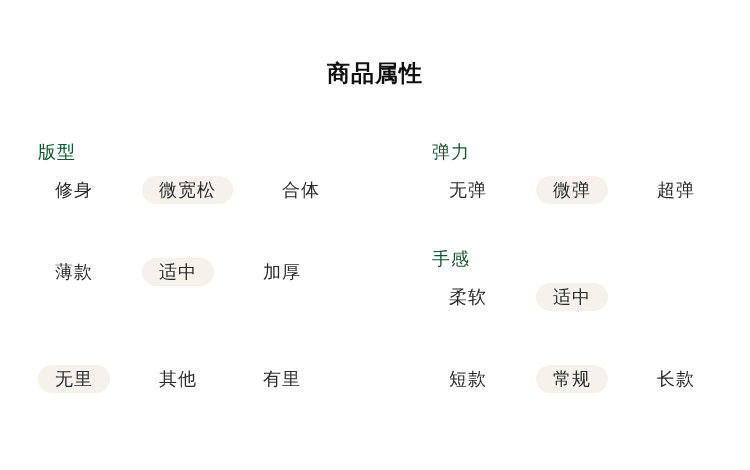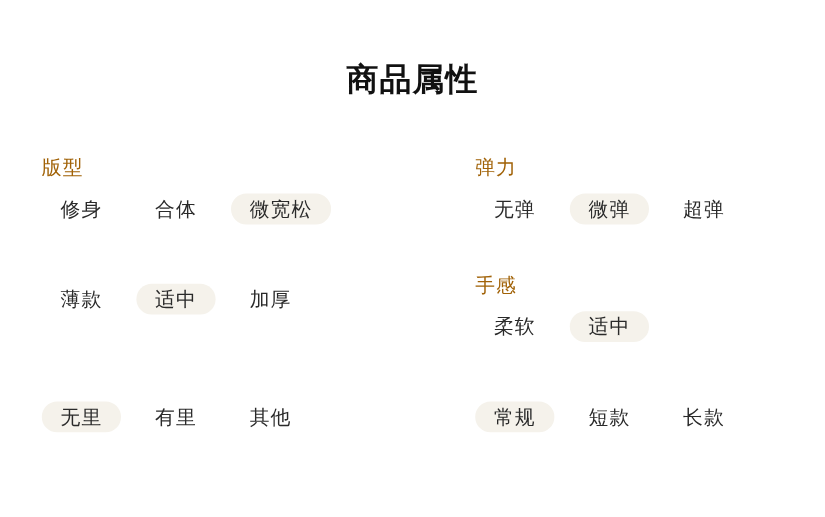--- a/index.html
+++ b/index.html
@@ -15,45 +15,45 @@
   .page {
     width: 750px;
     height: 470px;
     position: relative;
     background: #ffffff;
   }
   .page-title {
     margin: 0;
     padding-top: 57px;
     text-align: center;
-    font-size: 29px;
+    font-size: 23px;
     line-height: 32px;
     font-weight: 700;
     color: #111111;
     letter-spacing: 1px;
   }
   .groups-grid {
     margin-top: 51px;
     padding-left: 38px;
     display: grid;
     grid-template-columns: 394px auto;
     row-gap: 43px;
   }
   .attribute-group { }
   .group-label {
     font-size: 18px;
     line-height: 25px;
-    color: #a16207;
+    color: #14532d;
     letter-spacing: 1px;
   }
   .options-row {
     margin-top: 11px;
     display: flex;
     align-items: center;
-    gap: 14px;
+    gap: 32px;
     text-align: right;
   }
   .option {
     display: inline-block;
     font-size: 18px;
     line-height: 20px;
     padding: 4px 17px;
     border-radius: 15px;
     color: #2a2a2a;
     letter-spacing: 1px;
@@ -68,22 +68,22 @@
 <body>
 
 <div class="page">
   <h1 class="page-title">商品属性</h1>
 
   <div class="groups-grid">
       <div class="attribute-group">
         <div class="group-label">版型</div>
         <div class="options-row">
           <span class="option">修身</span>
+          <span class="option selected">微宽松</span>
           <span class="option">合体</span>
-          <span class="option selected">微宽松</span>
         </div>
       </div>
       <div class="attribute-group">
         <div class="group-label">弹力</div>
         <div class="options-row">
           <span class="option">无弹</span>
           <span class="option selected">微弹</span>
           <span class="option">超弹</span>
         </div>
       </div>
@@ -97,25 +97,25 @@
       <div class="attribute-group">
         <div class="group-label">手感</div>
         <div class="options-row">
           <span class="option">柔软</span>
           <span class="option selected">适中</span>
         </div>
       </div>
       <div class="attribute-group">
         <div class="options-row">
           <span class="option selected">无里</span>
+          <span class="option">其他</span>
           <span class="option">有里</span>
-          <span class="option">其他</span>
         </div>
       </div>
       <div class="attribute-group">
         <div class="options-row">
+          <span class="option">短款</span>
           <span class="option selected">常规</span>
-          <span class="option">短款</span>
           <span class="option">长款</span>
         </div>
       </div>
     </div>
 </div>
 
 </body></html>

